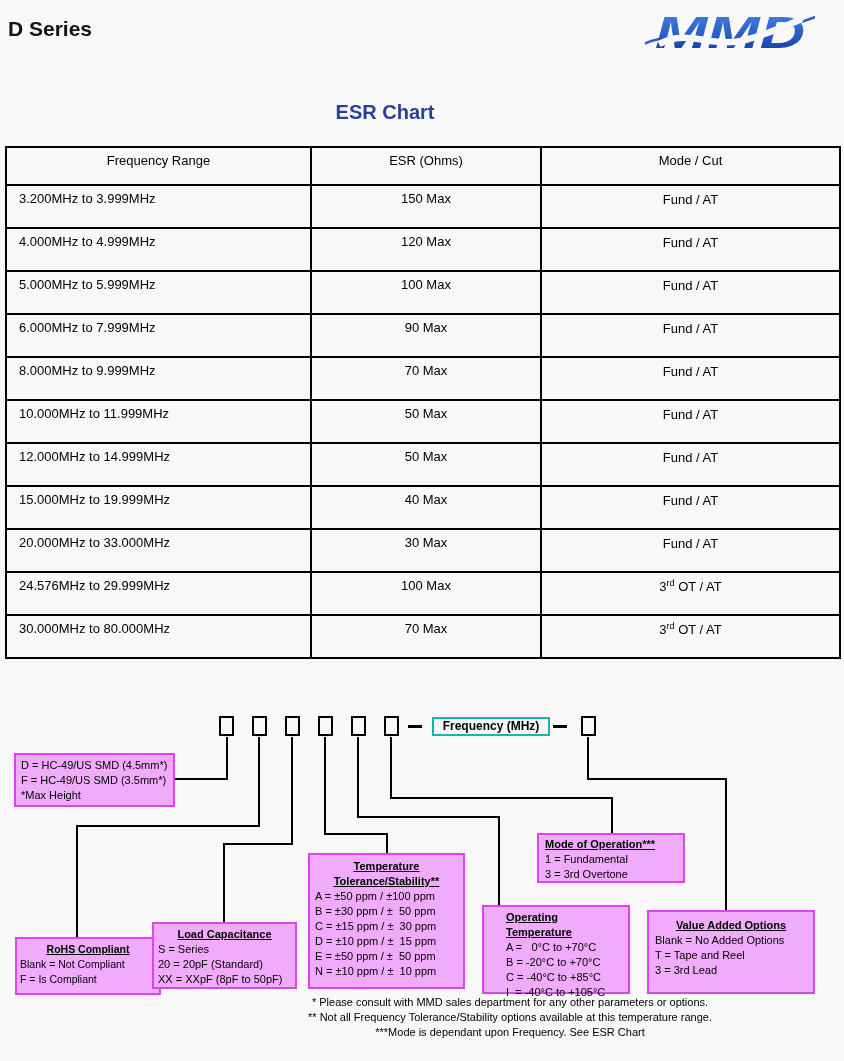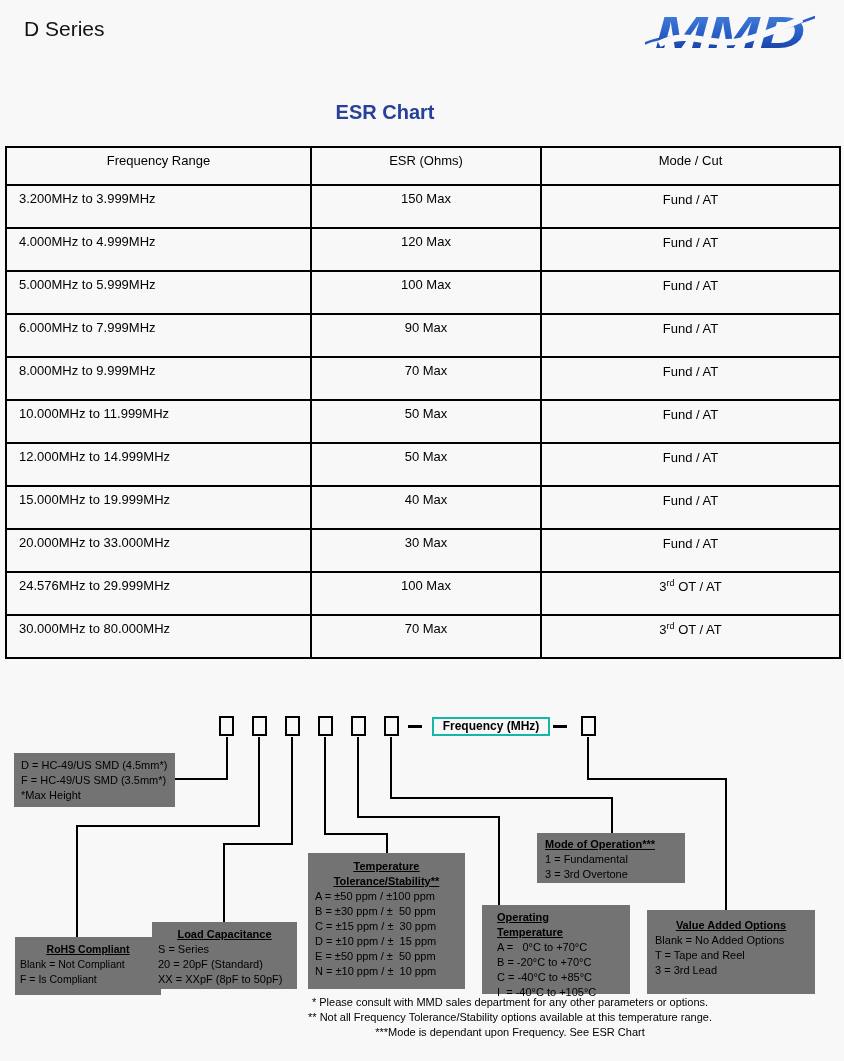--- a/index.html
+++ b/index.html
@@ -1,40 +1,40 @@
 <!DOCTYPE html>
 <html><head>
 <meta charset="utf-8">
 <style>
   html,body{margin:0;padding:0;background:#e9e9e9;}
   .page{position:relative;width:844px;height:1061px;background:#f8f8f8;overflow:hidden;
         font-family:"Liberation Sans",sans-serif;color:#000;}
 
-  .doc-title{position:absolute;left:8px;top:17px;font-size:21px;font-weight:normal;color:#121212;margin-left:16px;}
+  .doc-title{position:absolute;left:8px;top:17px;font-size:21px;font-weight:bold;color:#121212;}
   .logo{position:absolute;left:645px;top:8px;width:170px;height:50px;}
 
   .section-heading{position:absolute;font-size:20px;font-weight:bold;color:#27409a;text-align:center;}
   .esr-heading{left:0;top:101px;width:770px;}
   .pn-heading{left:24px;top:655px;width:820px;}
 
   table.esr{position:absolute;left:5px;top:146px;width:834px;border-collapse:collapse;table-layout:fixed;}
   table.esr th,table.esr td{border:2px solid #000;font-size:13px;vertical-align:top;
         padding:5px 4px 0 4px;font-weight:normal;box-sizing:border-box;}
   table.esr th{height:38px;text-align:center;}
   table.esr td{height:43px;text-align:center;}
   table.esr td.col-range{text-align:left;padding-left:12px;}
   table.esr sup{font-size:9px;}
 
   .pn-box{position:absolute;width:15px;height:20px;border:2px solid #000;box-sizing:border-box;background:transparent;}
   .freq-box{position:absolute;left:432px;top:717px;width:118px;height:19px;border:2px solid #14b8a6;
         box-sizing:border-box;font-size:12px;font-weight:bold;text-align:center;line-height:15px;}
   .dash{position:absolute;width:14px;height:3px;background:#000;}
   .seg{position:absolute;background:#000;}
 
-  .callout{position:absolute;border:2px solid #737373;box-sizing:border-box;background:#737373;
+  .callout{position:absolute;border:2px solid #d946ef;box-sizing:border-box;background:#f0abfc;
         font-size:11px;line-height:15px;padding:3px 5px;}
   .callout .co-title{font-weight:bold;text-align:center;text-decoration:underline;}
   .callout .co-title .u{text-decoration:underline;}
   .callout .co-line{white-space:pre;}
 
   .footnotes{position:absolute;left:110px;top:995px;width:800px;text-align:center;
         font-size:11px;line-height:15px;}
 </style>
 </head>
 <body>
@@ -196,21 +196,21 @@
     <div class="co-line">E = ±50 ppm / ±  50 ppm</div>
     <div class="co-line">N = ±10 ppm / ±  10 ppm</div>
   </div>
 
   <div class="callout" style="left:537px;top:833px;width:148px;height:50px;padding:2px 6px;">
     <div class="co-title" style="text-align:left;"><span class="u">Mode of Operation</span><span>***</span></div>
     <div class="co-line">1 = Fundamental</div>
     <div class="co-line">3 = 3rd Overtone</div>
   </div>
 
-  <div class="callout" style="left:482px;top:905px;width:148px;height:89px;padding:3px 13px;">
+  <div class="callout" style="left:482px;top:905px;width:148px;height:89px;padding:3px 22px;">
     <div class="co-title" style="text-align:left;"><span class="u">Operating Temperature</span></div>
     <div class="co-line">A =   0°C to +70°C</div>
     <div class="co-line">B = -20°C to +70°C</div>
     <div class="co-line">C = -40°C to +85°C</div>
     <div class="co-line">I  = -40°C to +105°C</div>
   </div>
 
   <div class="callout" style="left:647px;top:910px;width:168px;height:84px;padding:6px 6px;">
     <div class="co-title"><span class="u">Value Added Options</span></div>
     <div class="co-line">Blank = No Added Options</div>

